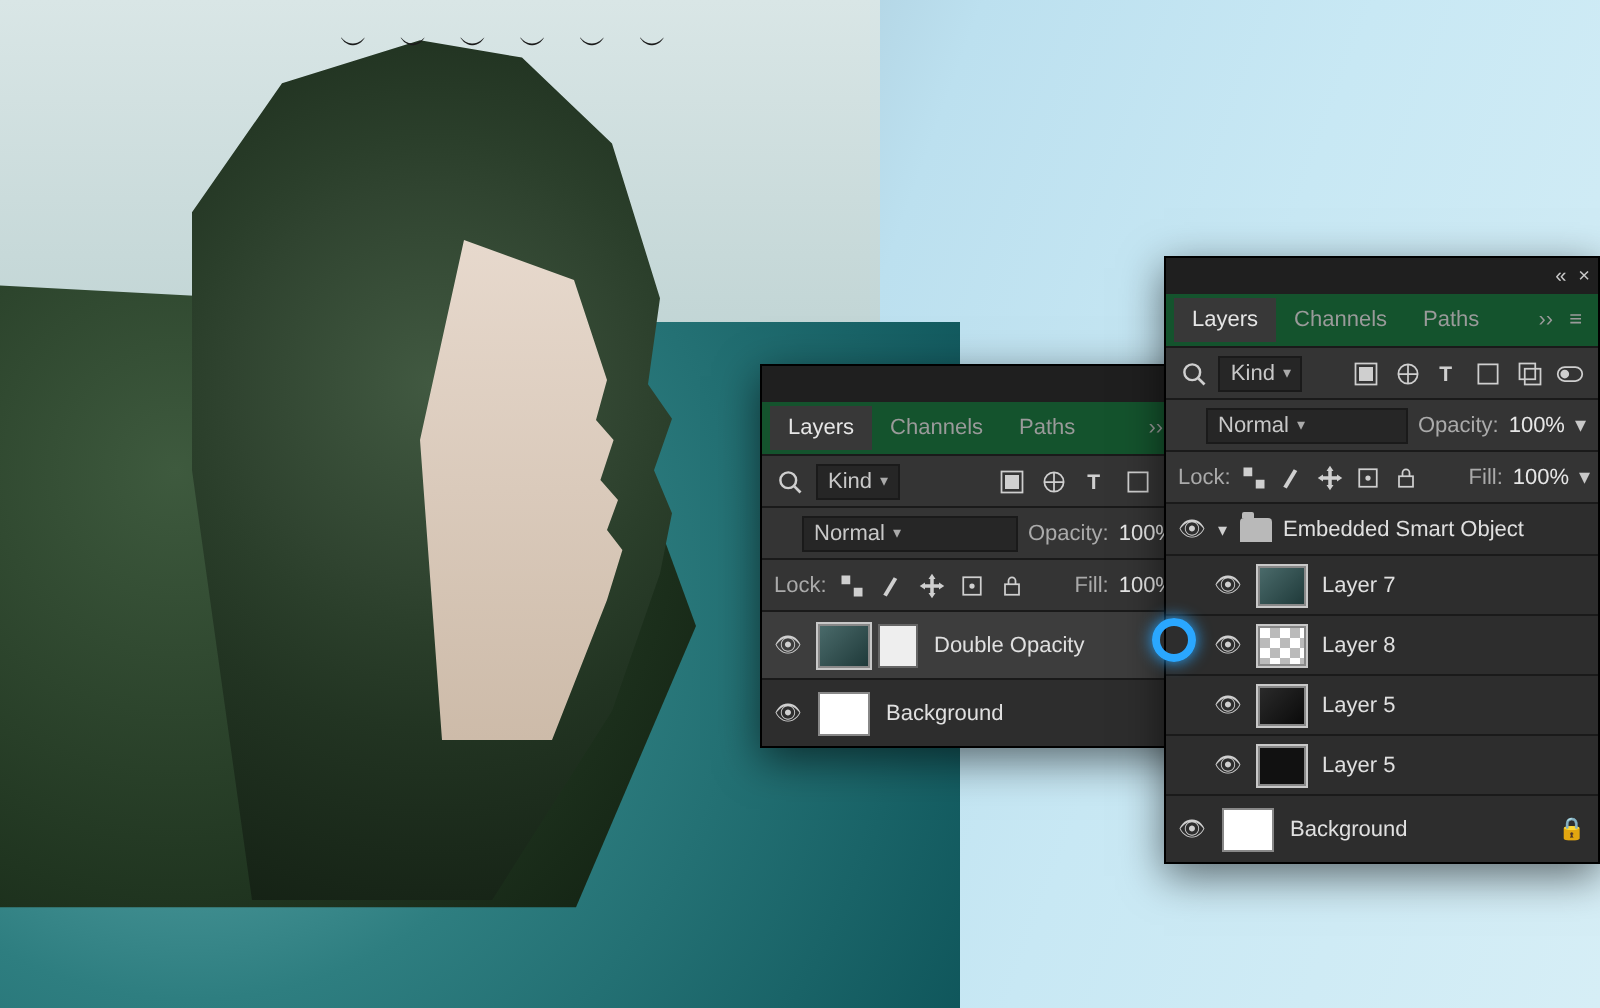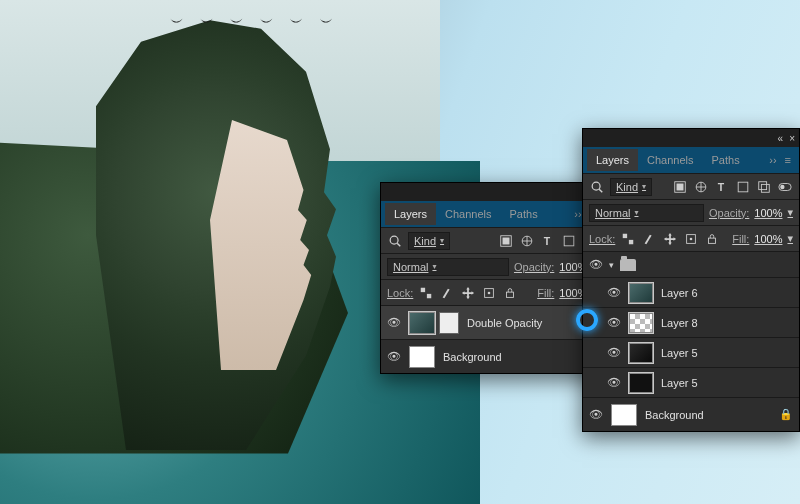--- a/index.html
+++ b/index.html
@@ -32,38 +32,38 @@
     position:absolute; background:#2d2d2d; color:#c8c8c8; font-size:11px;
     border:1px solid #000; box-shadow:0 6px 20px rgba(0,0,0,.55);
   }
   .panel-a { left:380px; top:182px; width:225px; }
   .panel-b { left:582px; top:128px; width:218px; }
 
   .titlebar { display:flex; align-items:center; justify-content:flex-end;
               background:#1f1f1f; height:18px; padding:0 4px; gap:6px; }
   .titlebar .x { font-size:10px; cursor:pointer; }
 
-  .tabs { display:flex; align-items:center; background:#0c4a6e; height:26px; padding:0 4px;justify-content:center; }
+  .tabs { display:flex; align-items:center; background:#14532d; height:26px; padding:0 4px;justify-content:center; }
   .tab  { padding:5px 9px; color:#9a9a9a; cursor:pointer; }
   .tab.active { color:#e6e6e6; background:#383838; }
   .tabs .spacer { flex:1; }
   .tabs .more, .tabs .menu { color:#9a9a9a; padding:0 4px; cursor:pointer; }
 
   .row { display:flex; align-items:center; height:26px; padding:0 6px; gap:5px;
-         border-top:1px solid #1a1a1a;text-decoration:underline; }
+         border-top:1px solid #1a1a1a; }
   .row.controls { background:#343434; }
   .sel { display:flex; align-items:center; gap:4px; background:#262626;
          border:1px solid #1a1a1a; padding:2px 5px; cursor:pointer; }
   .sel .chev { font-size:8px; color:#aaa; }
   .iconbtn { width:16px; height:16px; display:flex; align-items:center; justify-content:center;
              color:#cfcfcf; cursor:pointer; }
   .iconbtn svg { width:14px; height:14px; }
   .lbl { color:#aaa;text-align:center; }
   .val { color:#e6e6e6; }
-  .flex { flex:1; }
+  .flex { flex:1;margin-left:14px; }
 
   .layers { background:#2d2d2d; }
   .layer { display:flex; align-items:center; height:34px; padding:0 6px; gap:8px;
            border-top:1px solid #1a1a1a; cursor:pointer; }
   .layer.selected { background:#3d3d3d; }
   .eye { width:14px; text-align:center; color:#cfcfcf; cursor:pointer; }
   .thumb { width:26px; height:22px; border:1px solid #888; background:#fff; position:relative; overflow:hidden; }
   .thumb.sel { outline:1px solid #c8c8c8; }
   .thumb.img { background:linear-gradient(135deg,#4a6a6a 0%,#1f3a3a 100%); }
   .thumb.checker { background:
@@ -318,26 +318,27 @@
     <span class="lbl">Fill:</span>
     <span class="val">100%</span>
     <span class="chev">▾</span>
   </div>
 
   <div class="layers">
     <div class="folder-row">
       <span class="eye">👁</span>
       <span class="caret">▾</span>
       <span class="folder-ico"></span>
+      <span class="llabel">Embedded Smart Object</span>
     </div>
     <div class="indent">
       <div class="layer">
         <span class="eye">👁</span>
         <div class="thumb img sel"></div>
-        <span class="llabel">Layer 6</span>
+        <span class="llabel">Layer 7</span>
       </div>
       <div class="layer">
         <span class="eye">👁</span>
         <div class="thumb checker sel"></div>
         <span class="llabel">Layer 8</span>
       </div>
       <div class="layer">
         <span class="eye">👁</span>
         <div class="thumb darkimg sel"></div>
         <span class="llabel">Layer 5</span>

